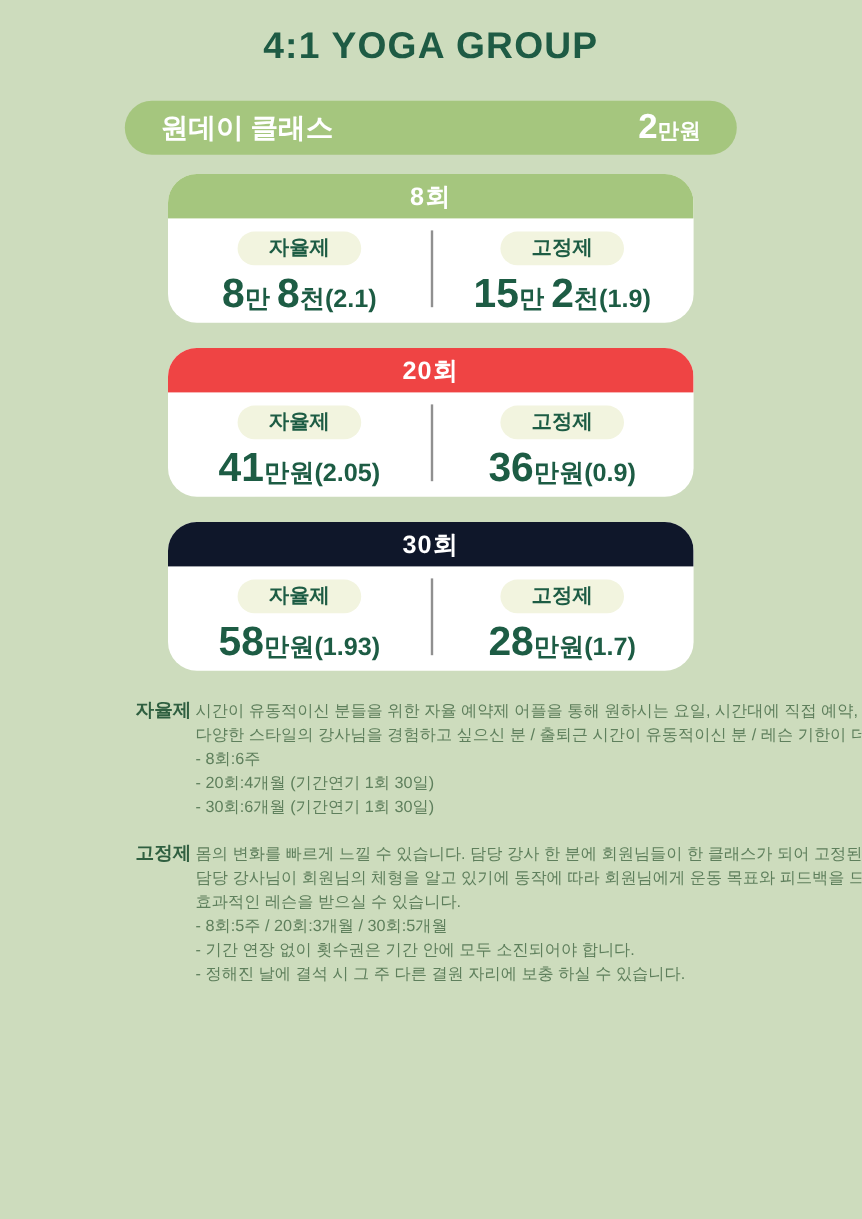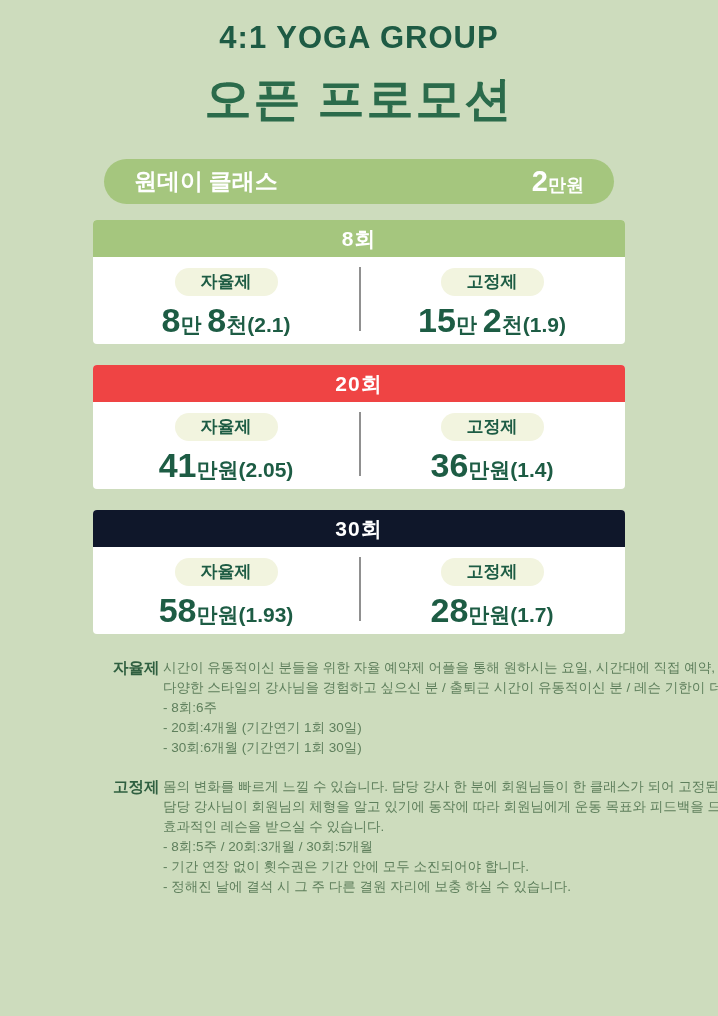--- a/index.html
+++ b/index.html
@@ -17,21 +17,21 @@
 
   
   .banner { width:510px; height:45px; margin:28px auto 0; background:#a5c67e; border-radius:23px;
             display:flex; align-items:center; justify-content:space-between; padding:0 30px; color:#ffffff; }
   .banner-label { font-size:23px; font-weight:800;font-family:Liberation Serif, serif; }
   .banner-price { white-space:pre; }
   .banner-price .big { font-size:29px; font-weight:800; }
   .banner-price .small { font-size:18px; font-weight:800; }
 
   
-  .card { width:532px; margin:16px auto 0; border-radius:4px; overflow:hidden; background:#ffffff; }
+  .card { width:438px; margin:16px auto 0; border-radius:24px; overflow:hidden; background:#ffffff; }
   .card + .card { margin-top:21px; }
   .card__header { height:37px; display:flex; align-items:center; justify-content:center;
                   color:#ffffff; font-size:21px; font-weight:800; letter-spacing:1px; }
   .card--c1 .card__header { background:#a5c67e; }
   .card--c2 .card__header { background:#ef4444; }
   .card--c3 .card__header { background:#0f172a; }
   .card__body { position:relative; display:flex; height:87px; padding-top:11px; }
   .divider { position:absolute; left:50%; top:10px; bottom:13px; width:2px; background:#909090; }
   .plan { flex:1; display:flex; flex-direction:column; align-items:center; gap:7px; }
   .plan-pill { background:#f2f4df; color:#1d5c44; font-size:17px; font-weight:800;
@@ -47,21 +47,20 @@
   .note-label { flex:none; width:50px; font-size:15.5px; font-weight:800; color:#2f5f40; line-height:20px; }
   .note-body { font-size:13.5px; color:#5e7f5c; line-height:20px; white-space:nowrap; }
 </style>
 </head>
 <body>
 
 <div class="page">
 
 
   <div class="group-title">4:1 YOGA GROUP</div>
-  <div class="promo-title">오픈 프로모션</div>
 
   <div class="banner">
     <span class="banner-label">원데이 클래스</span>
     <span class="banner-price"><span class="big">2</span><span class="small">만원</span></span>
   </div>
 
   <div class="card card--c1">
     <div class="card__header">8회</div>
     <div class="card__body">
       <div class="plan">
@@ -79,21 +78,21 @@
   <div class="card card--c2">
     <div class="card__header">20회</div>
     <div class="card__body">
       <div class="plan">
         <span class="plan-pill">자율제</span>
         <div class="price"><span class="big">41</span><span class="small">만원(2.05)</span></div>
       </div>
       <div class="divider"></div>
       <div class="plan">
         <span class="plan-pill">고정제</span>
-        <div class="price"><span class="big">36</span><span class="small">만원(1.4)</span></div>
+        <div class="price"><span class="big">36</span><span class="small">만원(0.9)</span></div>
       </div>
     </div>
   </div>
 
   <div class="card card--c3">
     <div class="card__header">30회</div>
     <div class="card__body">
       <div class="plan">
         <span class="plan-pill">자율제</span>
         <div class="price"><span class="big">58</span><span class="small">만원(1.93)</span></div>

